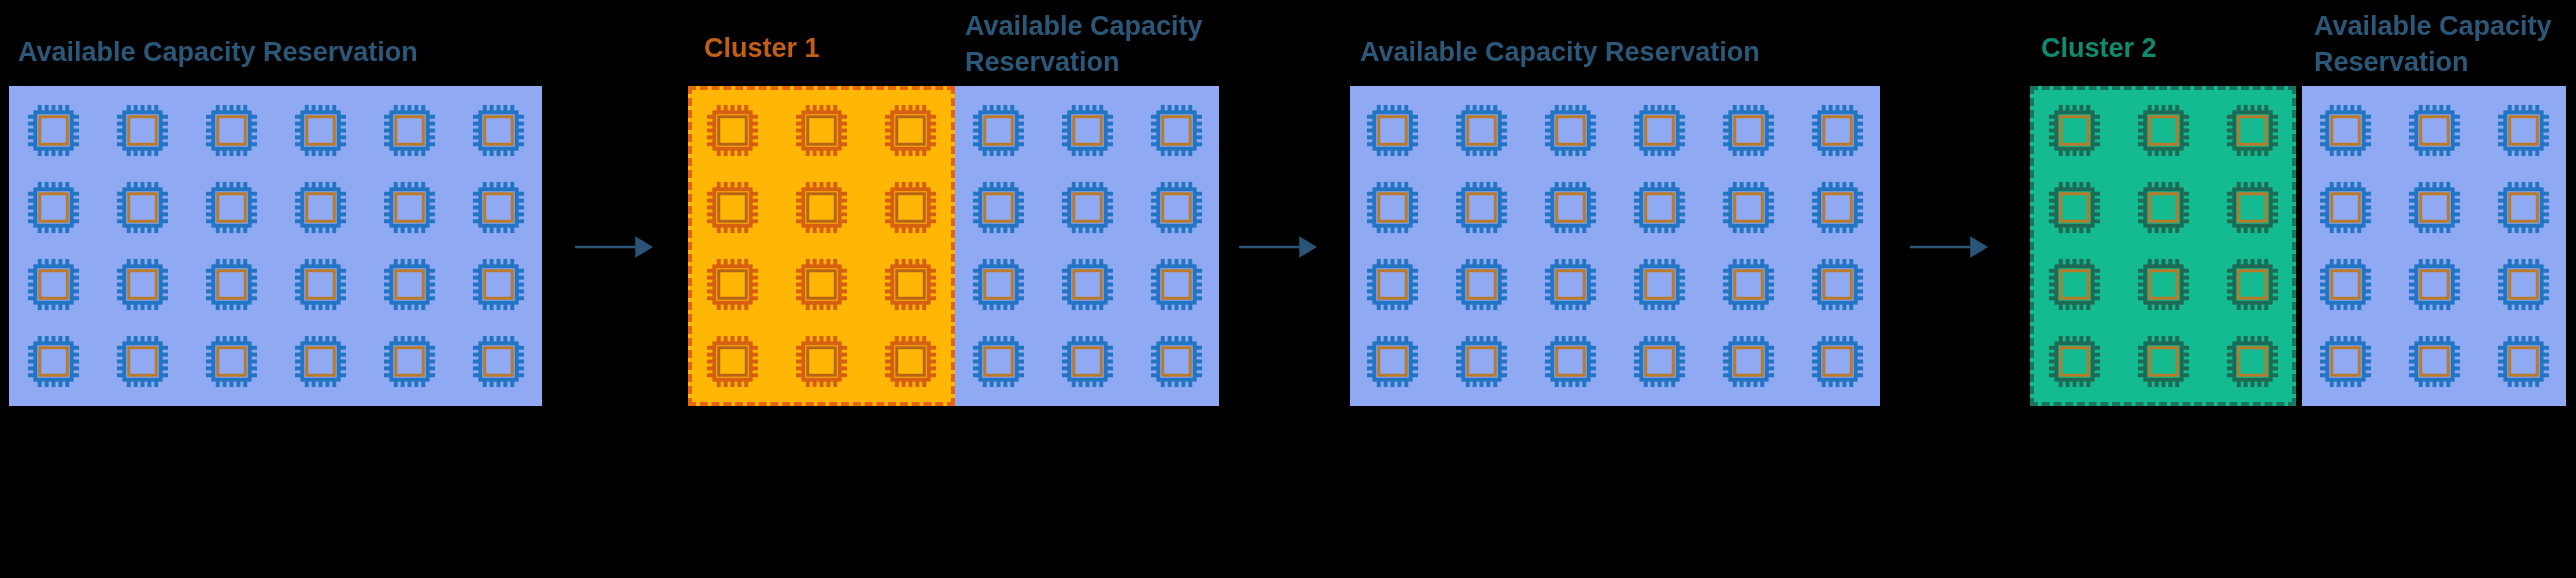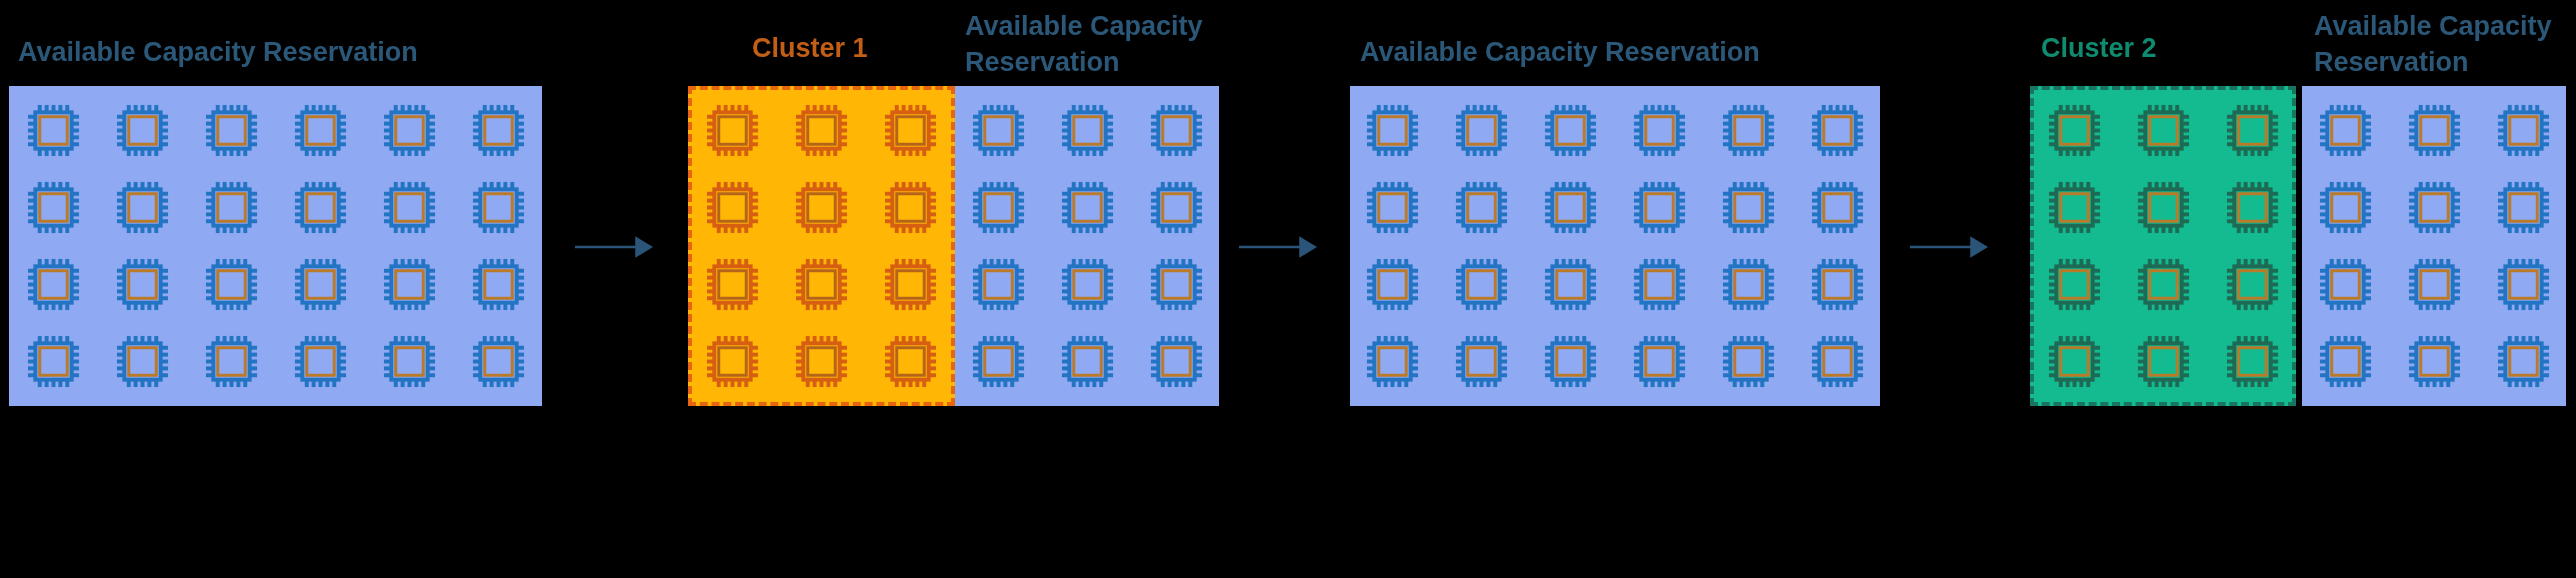--- a/index.html
+++ b/index.html
@@ -621,21 +621,21 @@
       </svg>
     </div>
 
   <span class="arrow" style="left: 575px; top: 234px; color: rgb(42, 85, 120);">
     <svg width="79" height="26" viewBox="0 0 80 26">
       <line x1="0" y1="13" x2="62" y2="13" stroke="currentColor" stroke-width="2.5"></line>
       <polygon points="61,2 79,13 61,24" fill="currentColor"></polygon>
     </svg>
   </span>
 
-  <div class="plabel" style="left: 704px; top: 32px; color: rgb(194, 94, 21); margin-left: 48px;">Cluster 1</div>
+  <div class="plabel" style="left: 704px; top: 32px; color: rgb(194, 94, 21);">Cluster 1</div>
   <div class="plabel twoline" style="left: 965px; top: 8px; color: rgb(43, 88, 120);">Available Capacity Reservation</div>
   <div class="box" style="left: 688px; top: 86px; width: 267px; height: 320px; background: rgb(255, 182, 5); border: 4px dashed rgb(232, 101, 15); grid-template-columns: repeat(3, 55px);">
       <svg viewBox="0 0 56 56" width="55" height="55">
         <rect x="12" y="2" width="4" height="8" fill="#D75F12"></rect>
         <rect x="12" y="46" width="4" height="8" fill="#D75F12"></rect>
         <rect x="2" y="12" width="8" height="4" fill="#D75F12"></rect>
         <rect x="46" y="12" width="8" height="4" fill="#D75F12"></rect>
         <rect x="19" y="2" width="4" height="8" fill="#D75F12"></rect>
         <rect x="19" y="46" width="4" height="8" fill="#D75F12"></rect>
         <rect x="2" y="19" width="8" height="4" fill="#D75F12"></rect>

